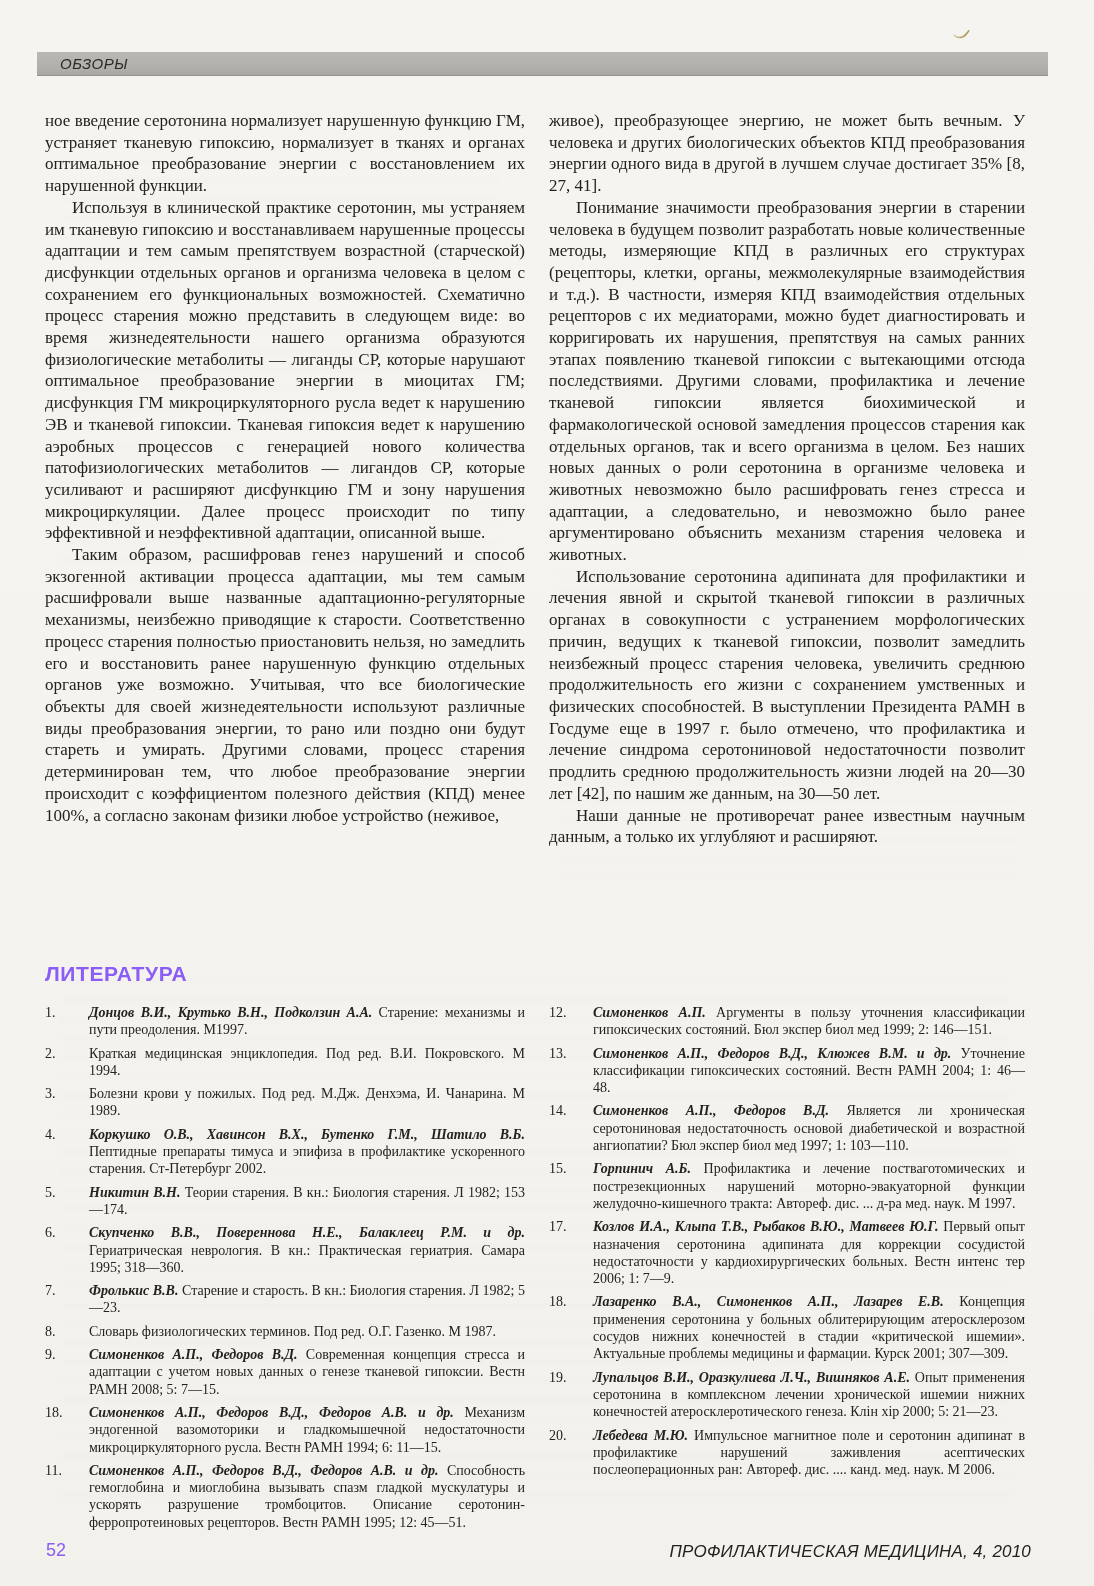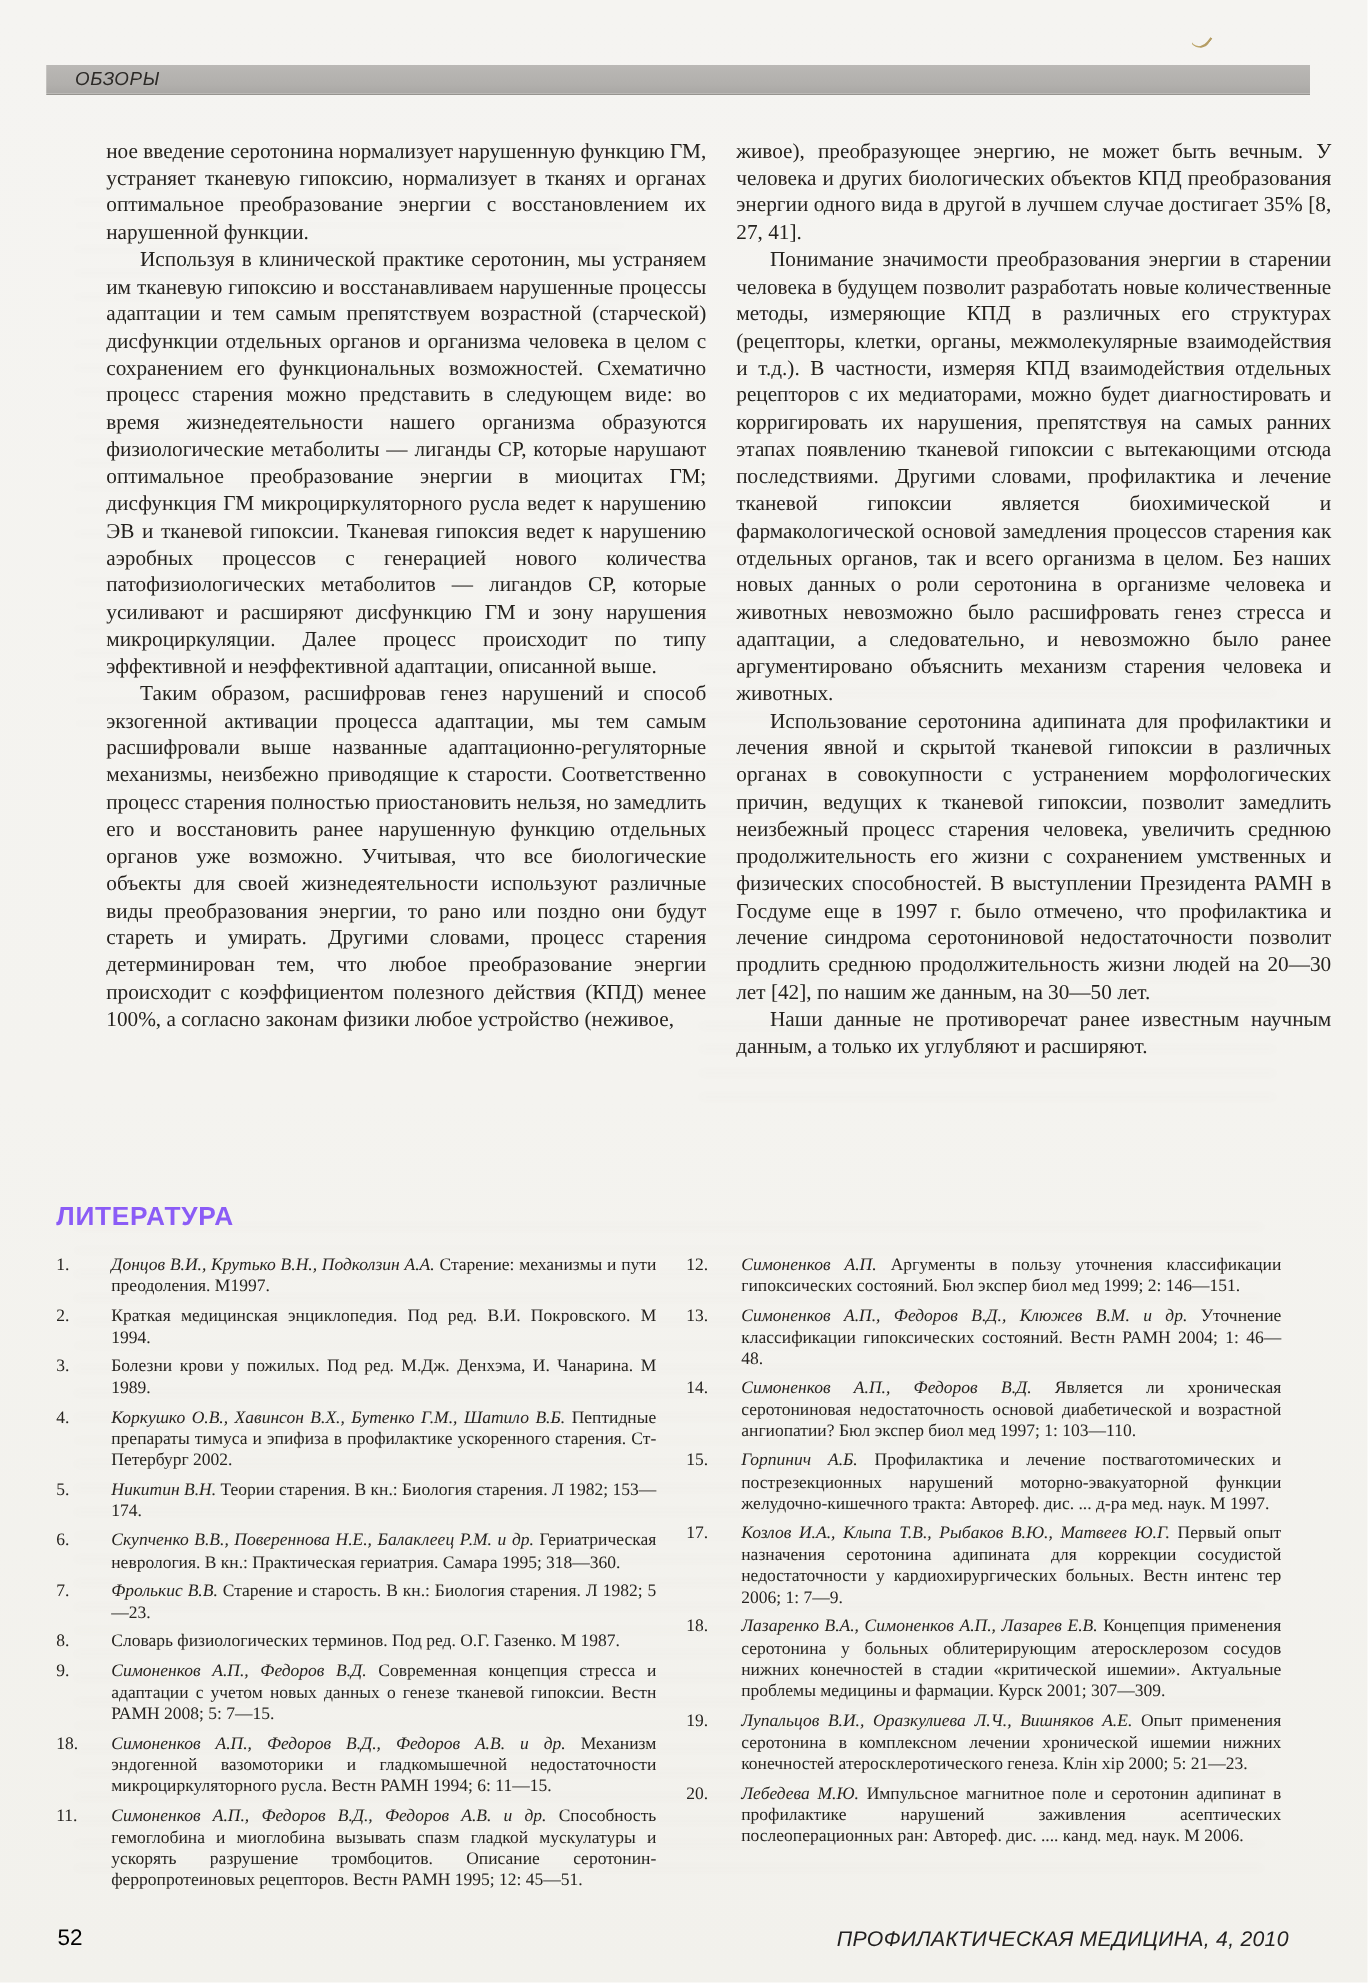--- a/index.html
+++ b/index.html
@@ -32,21 +32,21 @@
     position:absolute; left:37px; top:52px; width:1011px; height:23px;
     background: linear-gradient(180deg, #bab8b5 0%, #b1afac 70%, #a9a7a4 100%);
     box-shadow: 0 1px 0 #96948f;
     display:flex; align-items:center;
   }
   .section-label {
     font-family:"Liberation Sans", sans-serif; font-style:italic;
     font-size:15px; letter-spacing:.5px; color:#2c2a27; padding-left:23px;
   }
 
-  .columns { position:absolute; top:110px; left:45px; width:980px; display:flex; gap:24px;margin-left:40px; }
+  .columns { position:absolute; top:110px; left:45px; width:980px; display:flex; gap:24px; }
   .col-left  { width:480px; }
   .col-right { width:476px; }
   .para {
     margin:0; font-size:17px; line-height:21.7px; text-align:justify;
     text-indent:27px; color:#25221e;
     hyphens:auto; -webkit-hyphens:auto;
   }
   .para.no-indent { text-indent:0; }
 
   .references { position:absolute; top:962px; left:45px; width:980px; }
@@ -56,25 +56,25 @@
   }
   .ref-columns { display:flex; gap:24px; }
   .ref-col { list-style:none; margin:0; padding:0; width:480px; }
   .ref-col.right { width:476px; }
   .ref-item {
     display:flex; margin:0 0 6px 0;
     font-size:14px; line-height:17.3px; color:#26231f;
   }
   .ref-num  { flex:0 0 44px; }
   .ref-body { flex:1; text-align:justify; hyphens:auto; -webkit-hyphens:auto; }
-  .ref-authors { font-style:italic; }
+  .ref-authors { font-style:italic;font-weight:bold; }
 
   .page-number {
     position:absolute; left:46px; top:1540px;
-    font-family:"Liberation Sans", sans-serif; font-size:18px; color:#000000;
+    font-family:"Liberation Sans", sans-serif; font-size:18px; color:#8b5cf6;
   }
   .journal-line {
     position:absolute; right:63px; top:1542px;
     font-family:"Liberation Sans", sans-serif; font-style:italic;
     font-size:17px; letter-spacing:.2px; color:#232120;text-align:right;
   }
 </style>
 </head>
 <body>
 

